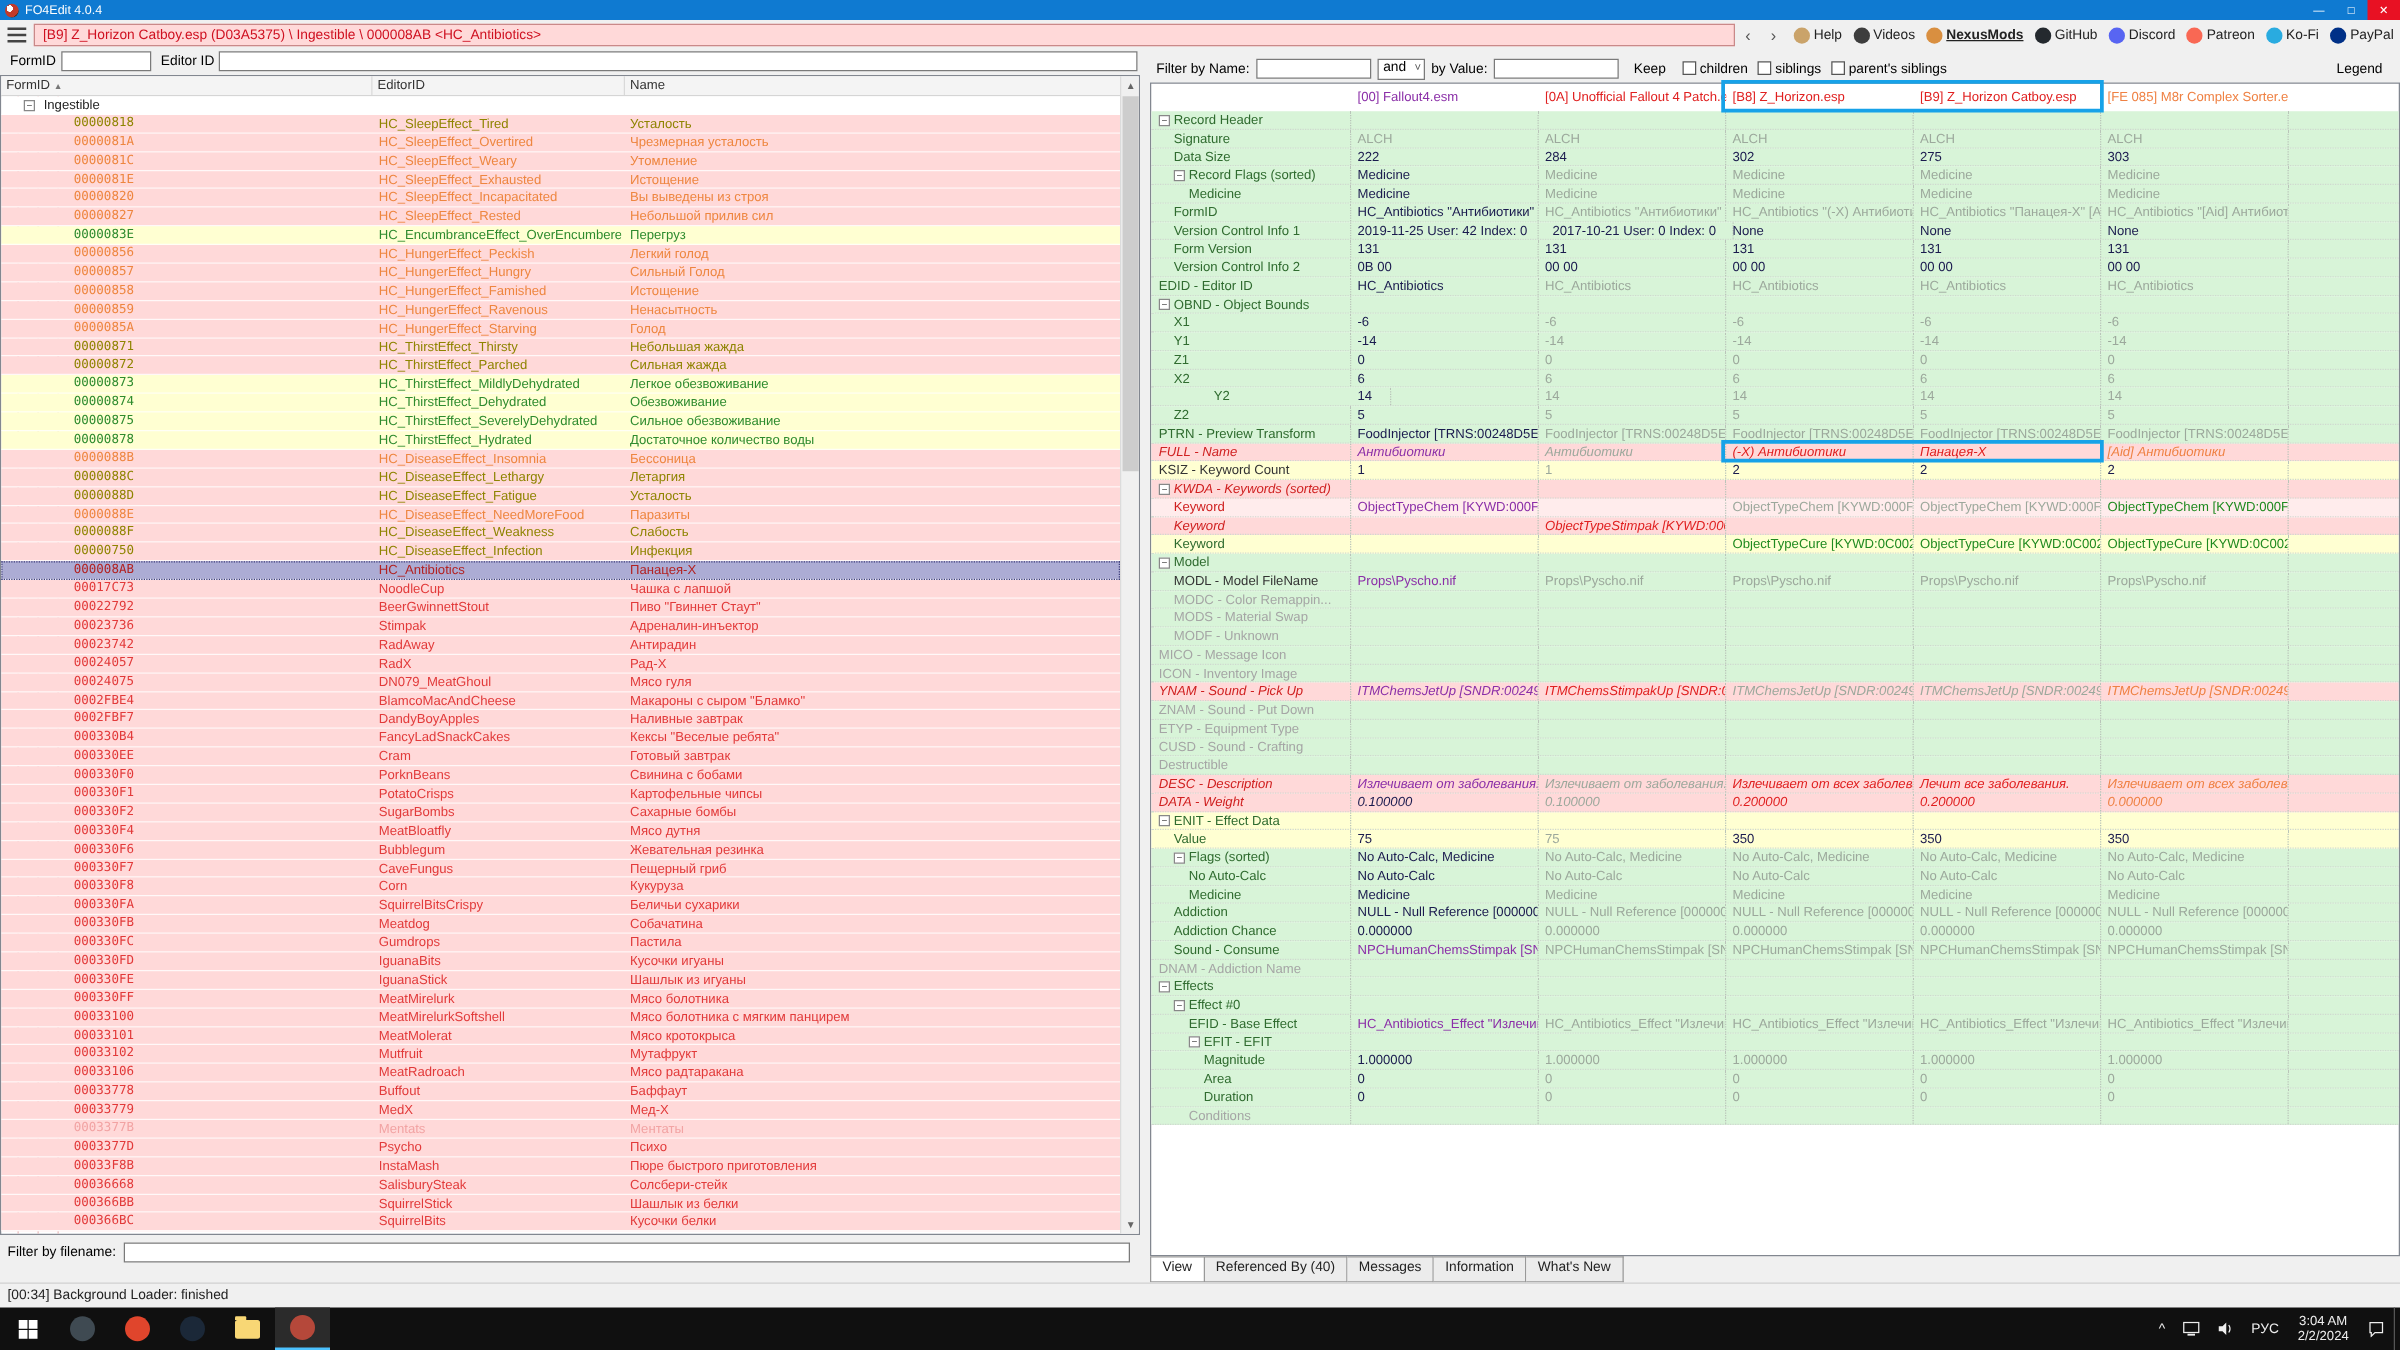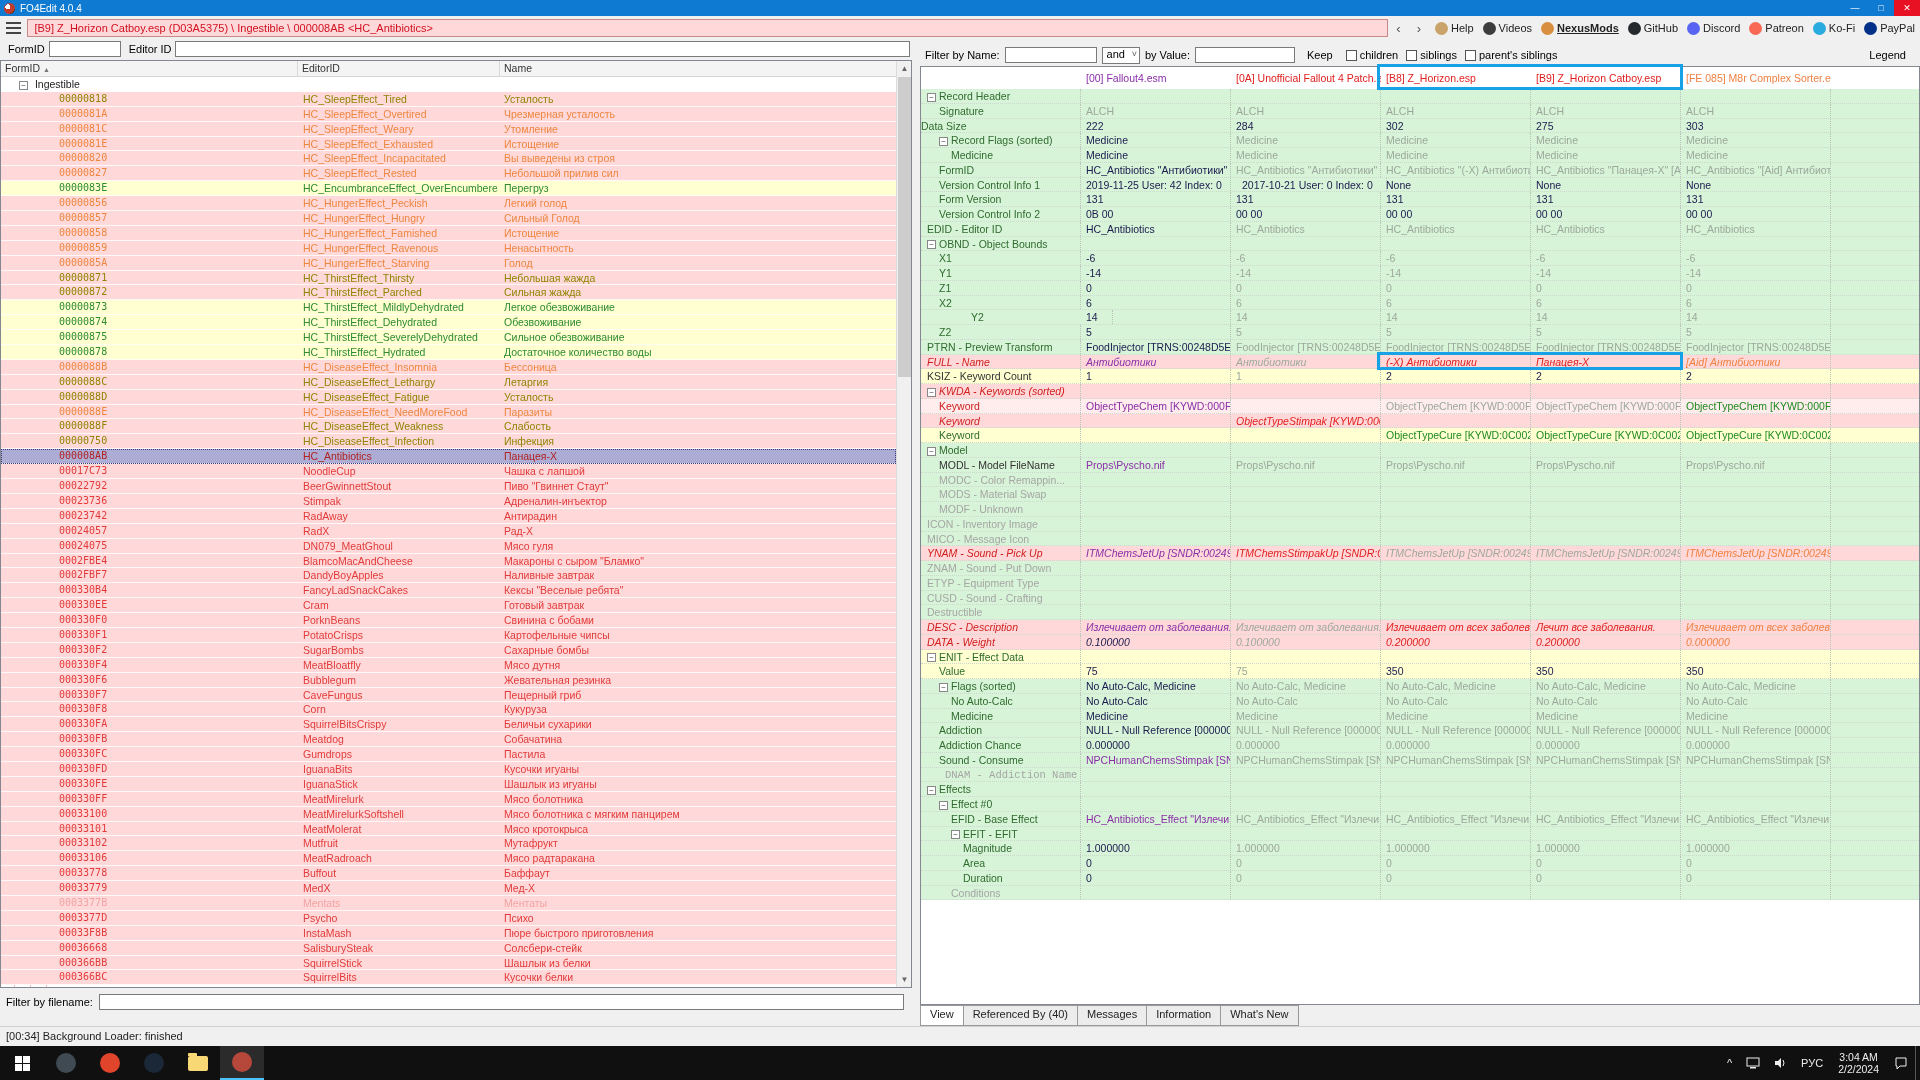--- a/index.html
+++ b/index.html
@@ -545,21 +545,21 @@
       <div class="rrow bg-green">
         <div class="rlabel" style="padding-left: 18px;"><span class="lbl-grn">Signature</span></div>
         <div class="rcell" style="left: 160px;"><span class="v-g">ALCH</span></div>
         <div class="rcell" style="left: 310px;"><span class="v-g">ALCH</span></div>
         <div class="rcell" style="left: 460px;"><span class="v-g">ALCH</span></div>
         <div class="rcell" style="left: 610px;"><span class="v-g">ALCH</span></div>
         <div class="rcell" style="left: 760px;"><span class="v-g">ALCH</span></div>
         <div class="rcell" style="left: 910px; width: 88px; border-right: none;"></div>
       </div>
       <div class="rrow bg-green">
-        <div class="rlabel" style=""><span class="lbl-grn">Data Size</span></div>
+        <div class="rlabel" style="padding-left: 18px;"><span class="lbl-grn">Data Size</span></div>
         <div class="rcell" style="left: 160px;"><span class="v-d">222</span></div>
         <div class="rcell" style="left: 310px;"><span class="v-d">284</span></div>
         <div class="rcell" style="left: 460px;"><span class="v-d">302</span></div>
         <div class="rcell" style="left: 610px;"><span class="v-d">275</span></div>
         <div class="rcell" style="left: 760px;"><span class="v-d">303</span></div>
         <div class="rcell" style="left: 910px; width: 88px; border-right: none;"></div>
       </div>
       <div class="rrow bg-green">
         <div class="rlabel" style="padding-left: 18px;"><span class="expbox" style="margin-right: 3px;">−</span><span class="lbl-grn">Record Flags (sorted)</span></div>
         <div class="rcell" style="left: 160px;"><span class="v-d">Medicine</span></div>
@@ -788,30 +788,30 @@
       <div class="rrow bg-green">
         <div class="rlabel" style="padding-left: 18px;"><span class="lbl-g">MODF - Unknown</span></div>
         <div class="rcell" style="left: 160px;"></div>
         <div class="rcell" style="left: 310px;"></div>
         <div class="rcell" style="left: 460px;"></div>
         <div class="rcell" style="left: 610px;"></div>
         <div class="rcell" style="left: 760px;"></div>
         <div class="rcell" style="left: 910px; width: 88px; border-right: none;"></div>
       </div>
       <div class="rrow bg-green">
+        <div class="rlabel" style="padding-left: 6px;"><span class="lbl-g">MICO - Message Icon</span></div>
+        <div class="rcell" style="left: 160px;"></div>
+        <div class="rcell" style="left: 310px;"></div>
+        <div class="rcell" style="left: 460px;"></div>
+        <div class="rcell" style="left: 610px;"></div>
+        <div class="rcell" style="left: 760px;"></div>
+        <div class="rcell" style="left: 910px; width: 88px; border-right: none;"></div>
+      </div>
+      <div class="rrow bg-green">
         <div class="rlabel" style="padding-left: 6px;"><span class="lbl-g">ICON - Inventory Image</span></div>
-        <div class="rcell" style="left: 160px;"></div>
-        <div class="rcell" style="left: 310px;"></div>
-        <div class="rcell" style="left: 460px;"></div>
-        <div class="rcell" style="left: 610px;"></div>
-        <div class="rcell" style="left: 760px;"></div>
-        <div class="rcell" style="left: 910px; width: 88px; border-right: none;"></div>
-      </div>
-      <div class="rrow bg-green">
-        <div class="rlabel" style="padding-left: 6px;"><span class="lbl-g">MICO - Message Icon</span></div>
         <div class="rcell" style="left: 160px;"></div>
         <div class="rcell" style="left: 310px;"></div>
         <div class="rcell" style="left: 460px;"></div>
         <div class="rcell" style="left: 610px;"></div>
         <div class="rcell" style="left: 760px;"></div>
         <div class="rcell" style="left: 910px; width: 88px; border-right: none;"></div>
       </div>
       <div class="rrow bg-pink">
         <div class="rlabel" style="padding-left: 6px;"><span class="lbl-r">YNAM - Sound - Pick Up</span></div>
         <div class="rcell" style="left: 160px;"><span class="v-p">ITMChemsJetUp [SNDR:00249C45]</span></div>
@@ -941,21 +941,21 @@
       <div class="rrow bg-green">
         <div class="rlabel" style="padding-left: 18px;"><span class="lbl-grn">Sound - Consume</span></div>
         <div class="rcell" style="left: 160px;"><span class="v-p">NPCHumanChemsStimpak [SN...</span></div>
         <div class="rcell" style="left: 310px;"><span class="v-g">NPCHumanChemsStimpak [SN...</span></div>
         <div class="rcell" style="left: 460px;"><span class="v-g">NPCHumanChemsStimpak [SN...</span></div>
         <div class="rcell" style="left: 610px;"><span class="v-g">NPCHumanChemsStimpak [SN...</span></div>
         <div class="rcell" style="left: 760px;"><span class="v-g">NPCHumanChemsStimpak [SN...</span></div>
         <div class="rcell" style="left: 910px; width: 88px; border-right: none;"></div>
       </div>
       <div class="rrow bg-green">
-        <div class="rlabel" style="padding-left: 24px; font-family: Liberation Mono, monospace;"><span class="lbl-g">DNAM - Addiction Name</span></div>
+        <div class="rlabel" style="padding-left: 6px;"><span class="lbl-g">DNAM - Addiction Name</span></div>
         <div class="rcell" style="left: 160px;"></div>
         <div class="rcell" style="left: 310px;"></div>
         <div class="rcell" style="left: 460px;"></div>
         <div class="rcell" style="left: 610px;"></div>
         <div class="rcell" style="left: 760px;"></div>
         <div class="rcell" style="left: 910px; width: 88px; border-right: none;"></div>
       </div>
       <div class="rrow bg-green">
         <div class="rlabel" style="padding-left: 6px;"><span class="expbox" style="margin-right: 3px;">−</span><span class="lbl-grn">Effects</span></div>
         <div class="rcell" style="left: 160px;"></div>

